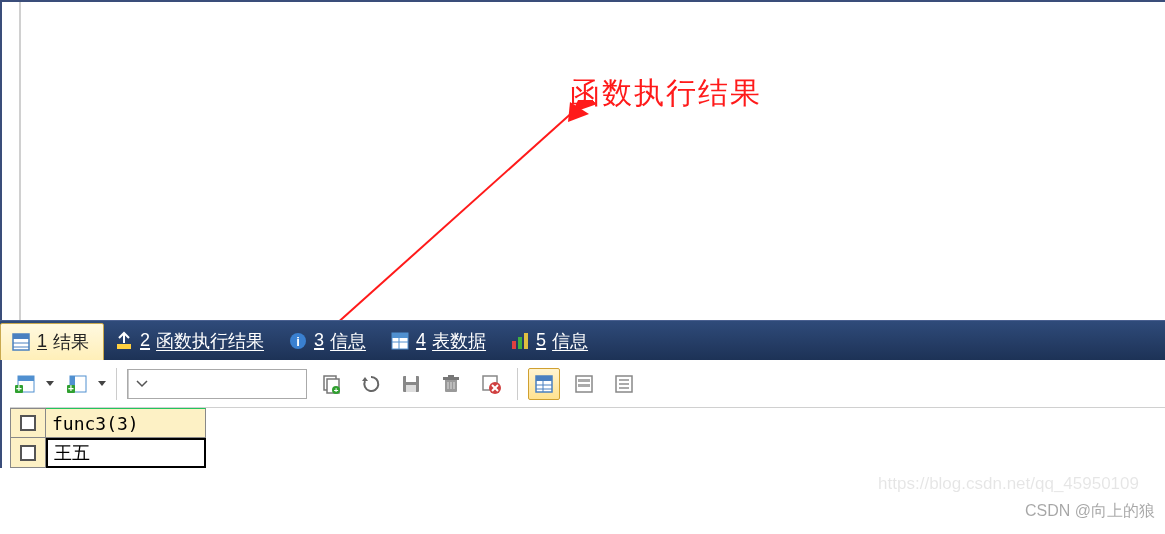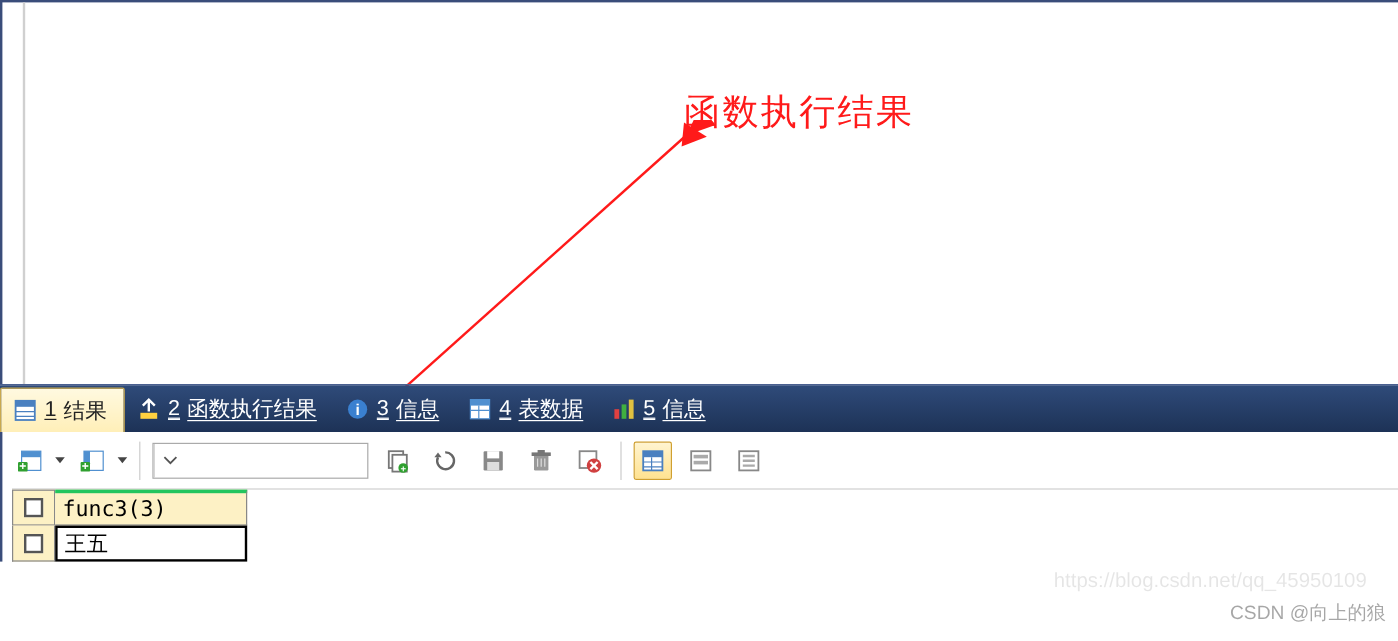--- a/index.html
+++ b/index.html
@@ -167,21 +167,21 @@
       border-left: none;
       border-top: none;
       padding: 2px 6px;
       font-family: Consolas, monospace;
       font-size: 18px;
       display: flex;
       align-items: center;
     }
     .grid-row:first-child .grid-cell {
       background: #fdf1c5;
-      border-top: 3px solid #22c55e;
+      border-top: 1px solid #22c55e;
     }
     .grid-row.data .grid-cell {
       border: 2px solid #000;
       font-family: "Microsoft YaHei", sans-serif;
     }
     .chk {
       width: 16px; height: 16px;
       border: 2px solid #555;
       background: #fff;
     }

